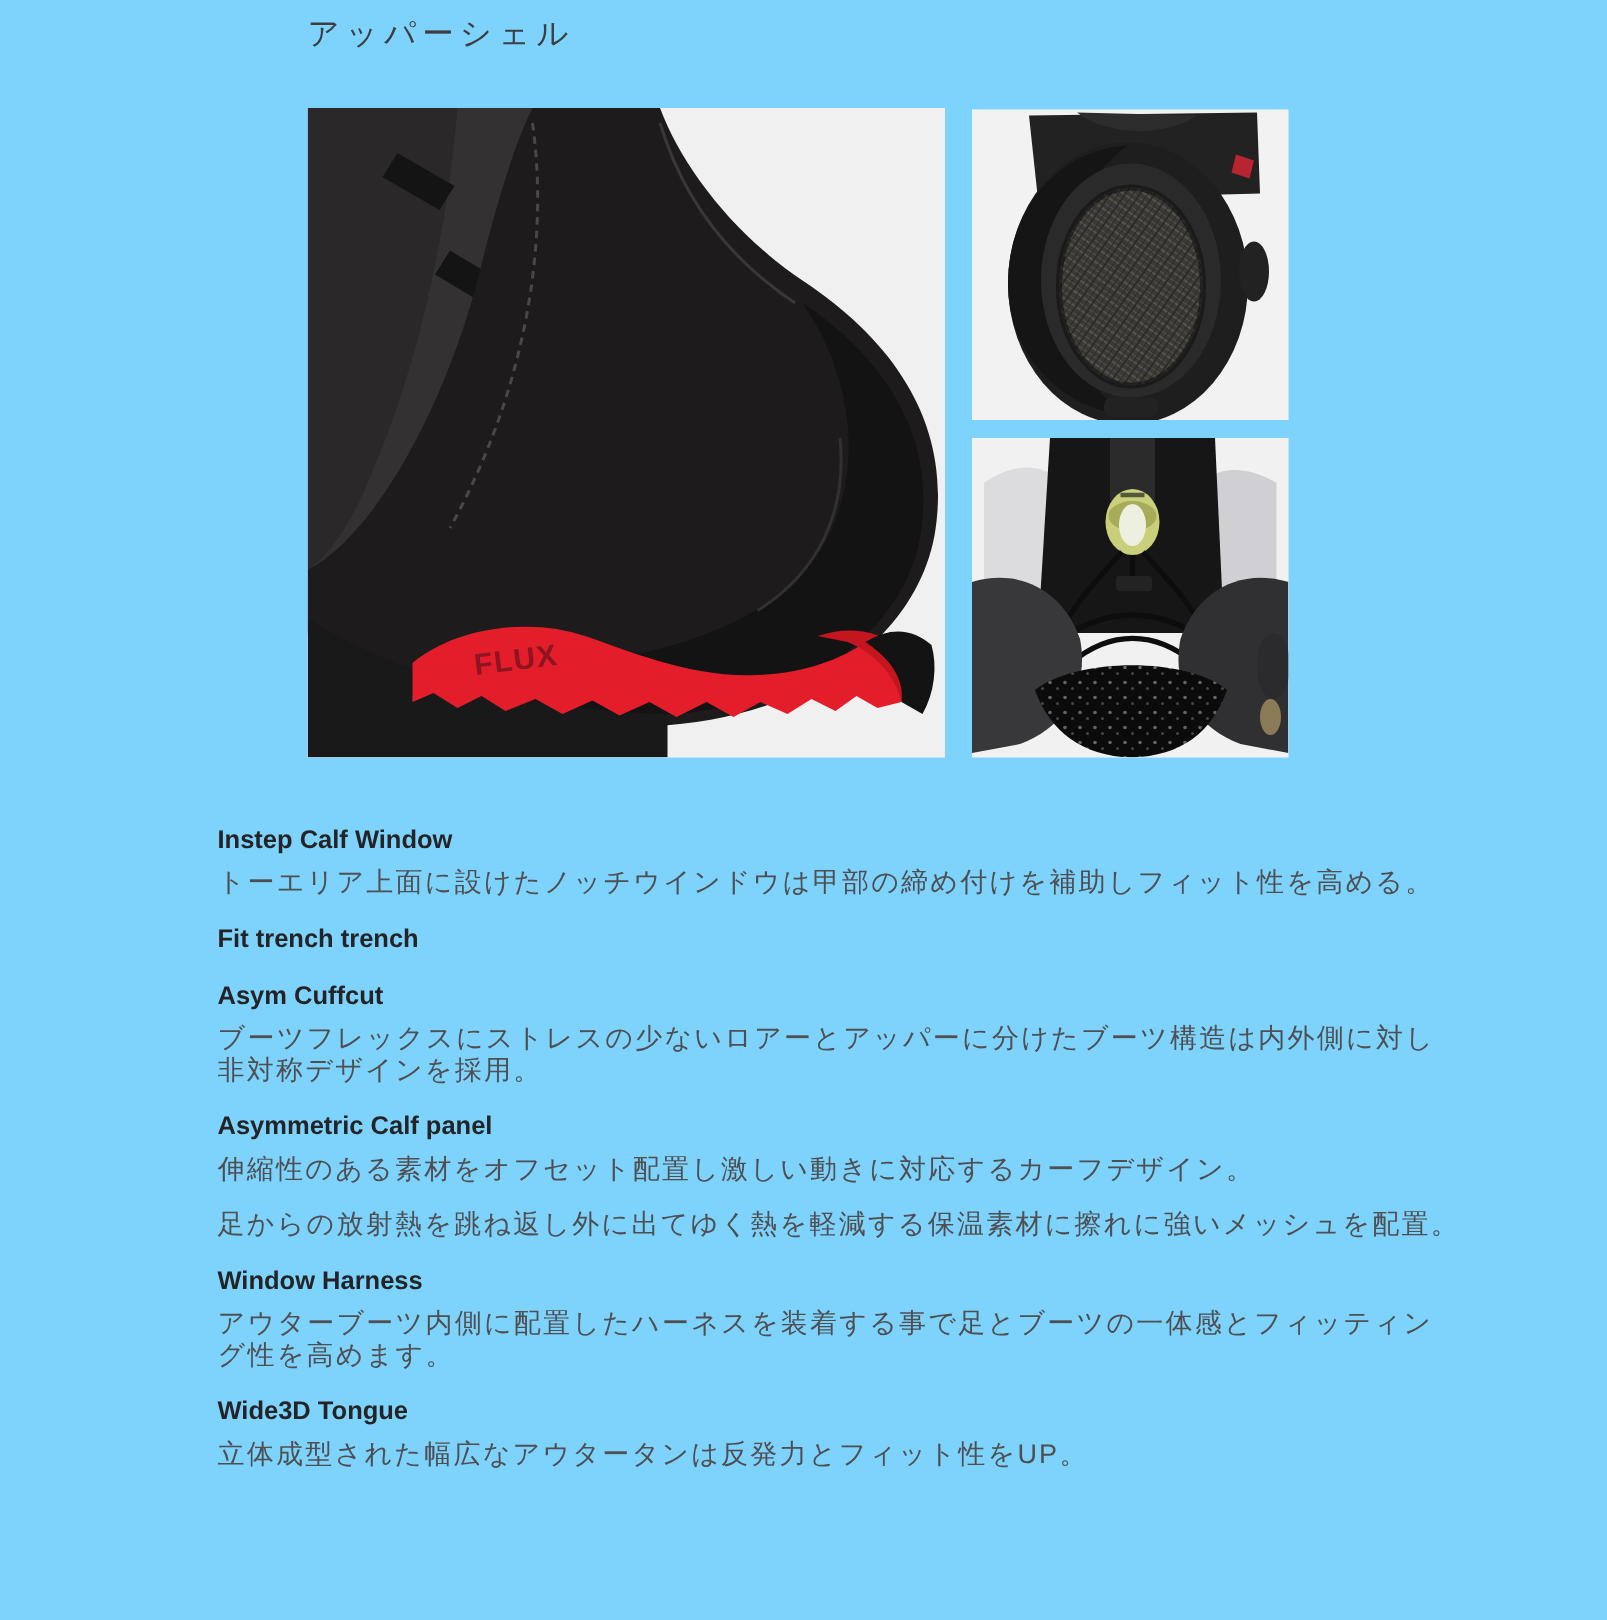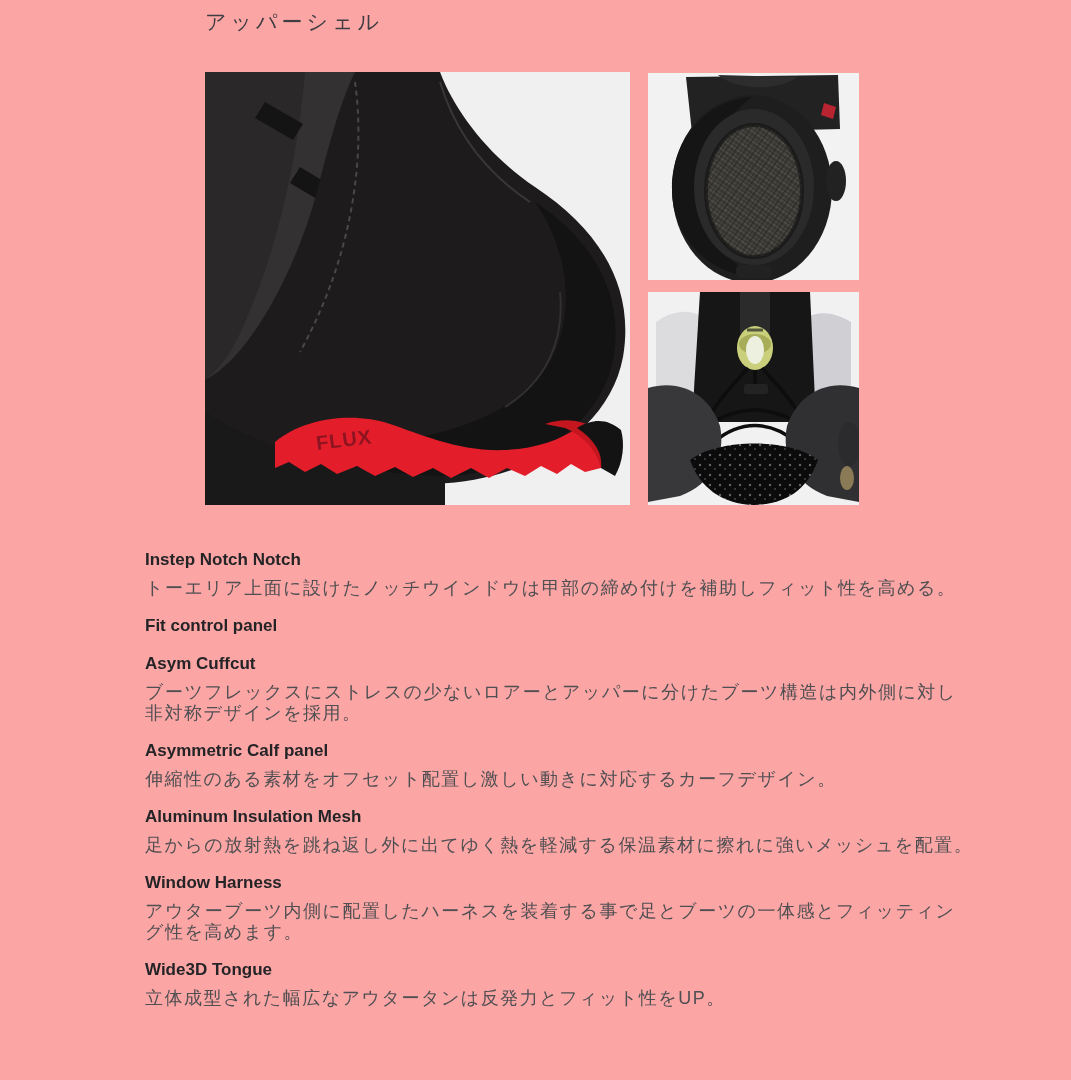--- a/index.html
+++ b/index.html
@@ -2,21 +2,21 @@
 <html lang="ja"><head>
 <meta charset="utf-8">
 <style>
   * { margin: 0; padding: 0; box-sizing: border-box; }
   html, body { background: #ffffff; }
   body { font-family: "Liberation Sans", "DejaVu Sans", sans-serif; }
   .page {
     position: relative;
     width: 1071px;
     height: 1080px;
-    background: #fca5a5;
+    background: #7dd3fc;
     overflow: hidden;
   }
   .page-title {
     position: absolute;
     left: 205px;
     top: 8px;
     font-size: 21px;
     font-weight: 400;
     letter-spacing: 4px;
     color: #3d3d42;
@@ -153,36 +153,35 @@
 
       <path d="M42,168 C70,146 144,146 170,168 C160,196 140,212 106,213 C74,212 52,196 42,168 Z" fill="url(#specklePat)"></path>
 
       <ellipse cx="201" cy="152" rx="11" ry="22" fill="#2b2a2c"></ellipse>
       <ellipse cx="199" cy="186" rx="7" ry="12" fill="#8a7a55"></ellipse>
     </svg>
   </figure>
 
   <section class="features">
     <div class="feature">
-      <h3 class="feature-title">Instep Notch Notch</h3>
+      <h3 class="feature-title">Instep Calf Window</h3>
       <p class="feature-desc">トーエリア上面に設けたノッチウインドウは甲部の締め付けを補助しフィット性を高める。</p>
     </div>
     <div class="feature">
-      <h3 class="feature-title">Fit control panel</h3>
+      <h3 class="feature-title">Fit trench trench</h3>
     </div>
     <div class="feature">
       <h3 class="feature-title">Asym Cuffcut</h3>
       <p class="feature-desc">ブーツフレックスにストレスの少ないロアーとアッパーに分けたブーツ構造は内外側に対し非対称デザインを採用。</p>
     </div>
     <div class="feature">
       <h3 class="feature-title">Asymmetric Calf panel</h3>
       <p class="feature-desc">伸縮性のある素材をオフセット配置し激しい動きに対応するカーフデザイン。</p>
     </div>
     <div class="feature">
-      <h3 class="feature-title">Aluminum Insulation Mesh</h3>
       <p class="feature-desc">足からの放射熱を跳ね返し外に出てゆく熱を軽減する保温素材に擦れに強いメッシュを配置。</p>
     </div>
     <div class="feature">
       <h3 class="feature-title">Window Harness</h3>
       <p class="feature-desc">アウターブーツ内側に配置したハーネスを装着する事で足とブーツの一体感とフィッティング性を高めます。</p>
     </div>
     <div class="feature">
       <h3 class="feature-title">Wide3D Tongue</h3>
       <p class="feature-desc">立体成型された幅広なアウタータンは反発力とフィット性をUP。</p>
     </div>

